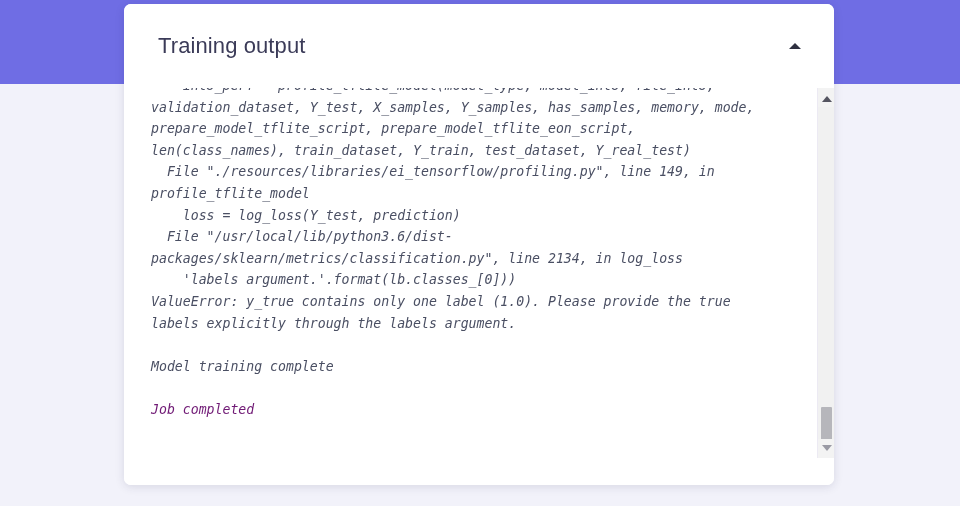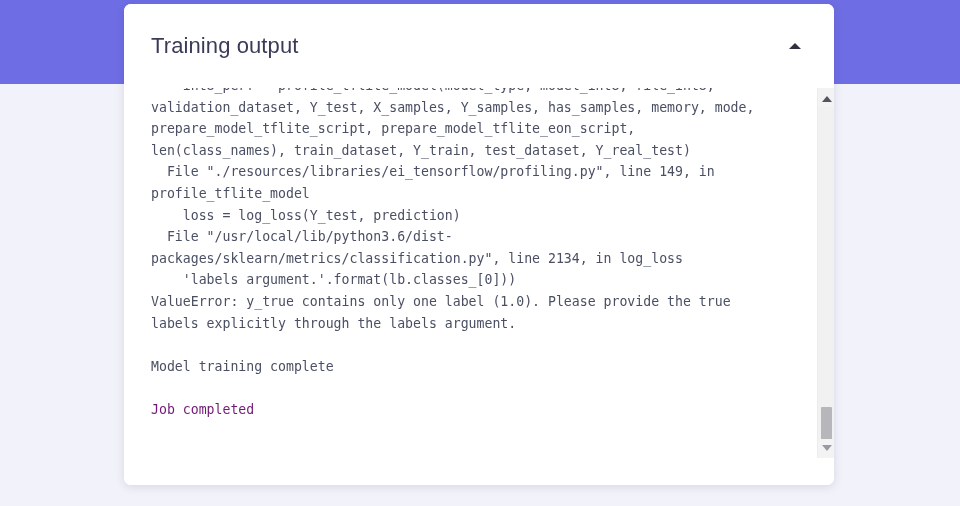--- a/index.html
+++ b/index.html
@@ -43,21 +43,21 @@
     overflow: hidden;
   }
 
   .card-header {
     position: absolute;
     left: 0;
     top: 0;
     width: 710px;
     height: 84px;
     box-sizing: border-box;
-    padding: 0 26px 0 27px;
+    padding: 0 26px 0 34px;
     display: flex;
     align-items: center;
     justify-content: space-between;
     background: #ffffff;
   }
   .card-title {
     font-size: 22px;
     font-weight: 400;
     color: #3b3b58;
     letter-spacing: 0.1px;
@@ -85,20 +85,21 @@
 
   
   .log-wrap {
     position: absolute;
     left: 0;
     top: 84px;
     width: 710px;
     height: 370px;
     background: #ffffff;
     overflow: hidden;
+    font-style: italic;
   }
   .log-pre {
     position: absolute;
     left: 27px;
     top: -13px;
     width: 660px;
     margin: 0;
     font-family: "DejaVu Sans Mono", "Liberation Mono", monospace;
     font-size: 13.2px;
     line-height: 21.6px;

